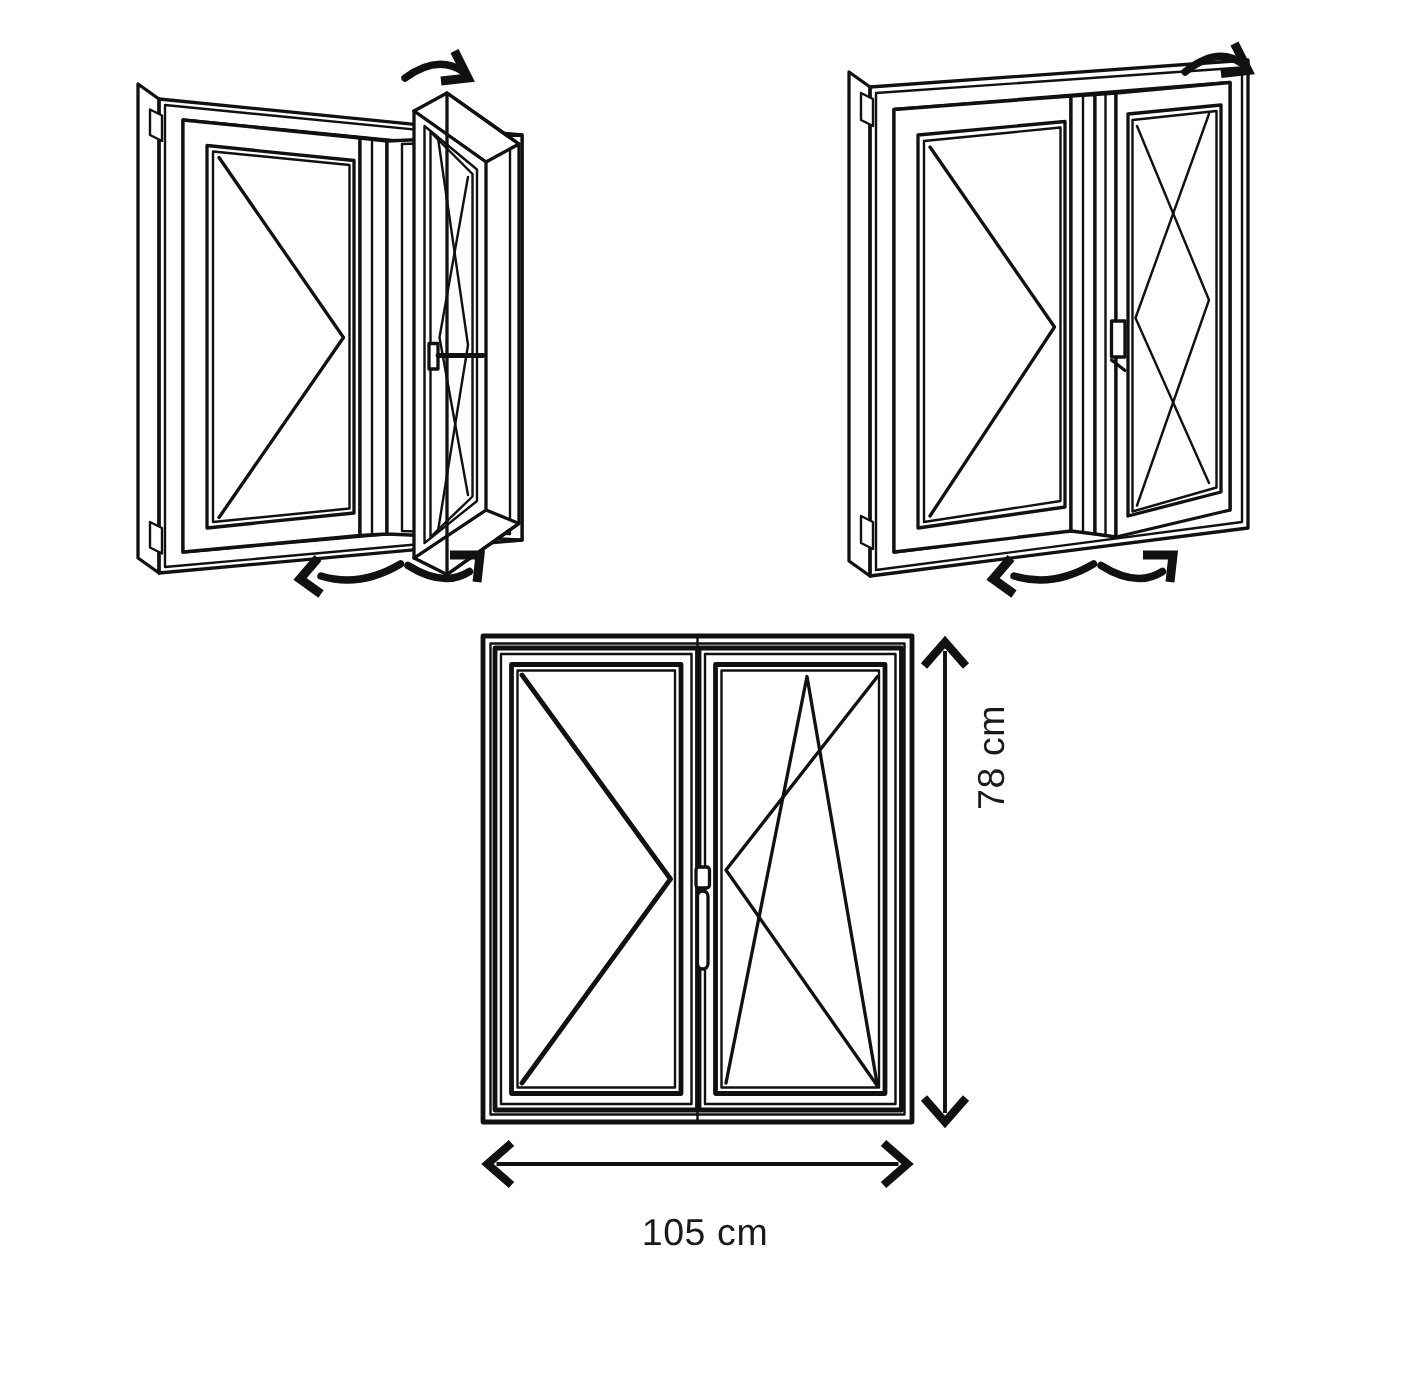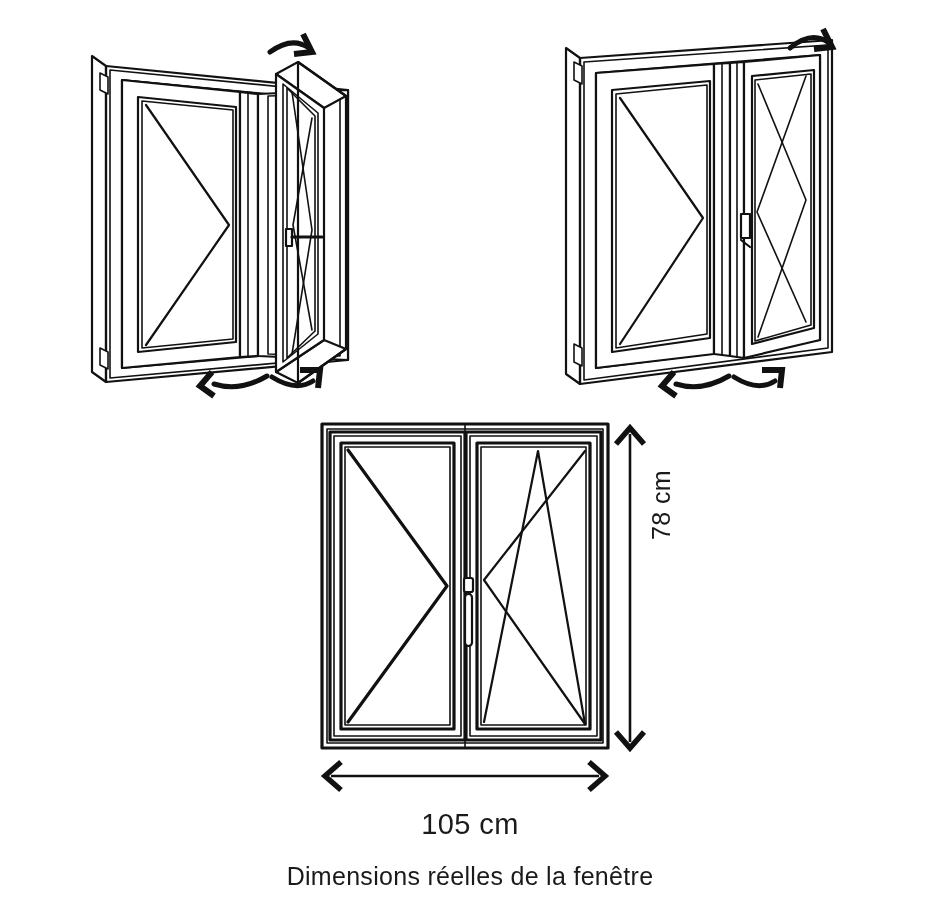--- a/index.html
+++ b/index.html
@@ -70,21 +70,21 @@
     position: absolute;
     font-family: "Liberation Sans", sans-serif;
     color: #1a1a1a;
     white-space: nowrap;
   }
   #width-label {
     left: 0;
     top: 808px;
     width: 940px;
     text-align: center;
-    font-size: 29px;
+    font-size: 25px;
     letter-spacing: 0.4px;
   }
   #height-label {
     left: 647px;
     top: 540px;
     font-size: 25px;
     letter-spacing: 0.4px;
     transform: rotate(-90deg);
     transform-origin: left top;
   }
@@ -276,15 +276,14 @@
       <path class="dimhead" d="M 341 762 L 325 776 L 341 790"></path>
       <path class="dimhead" d="M 589 762 L 605 776 L 589 790"></path>
     </g>
 
   </svg>
 
   <div class="label" id="width-label">105 cm</div>
 
   <div class="label" id="height-label">78 cm</div>
 
-  <div class="label" id="caption">Dimensions réelles de la fenêtre</div>
 
 </div>
 
 </body></html>

